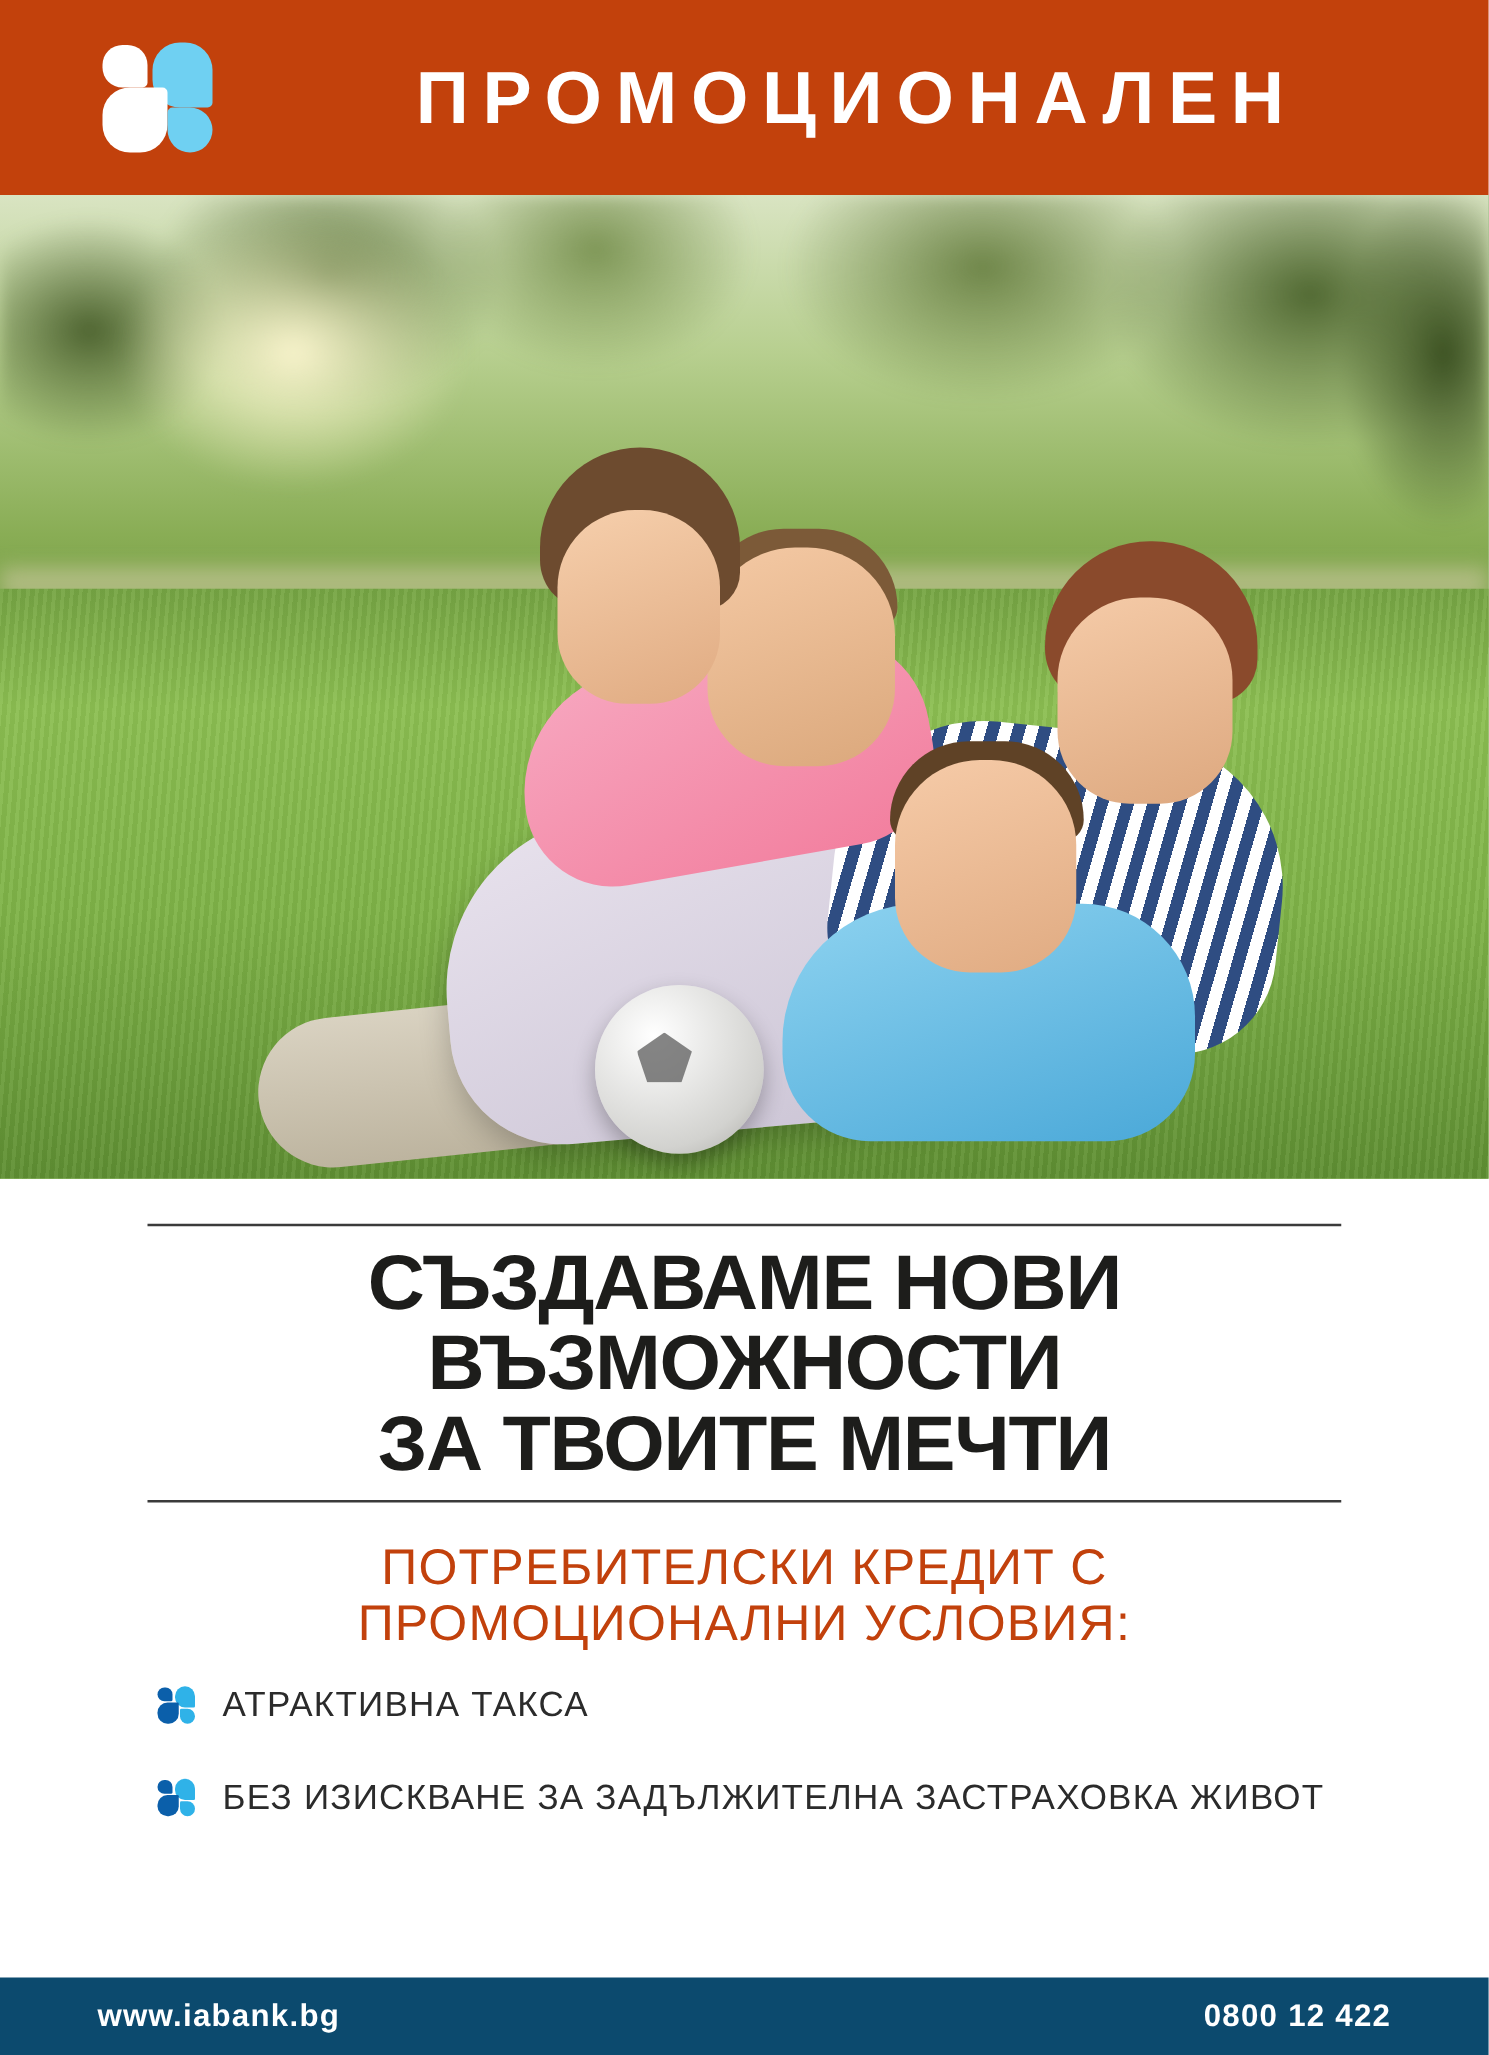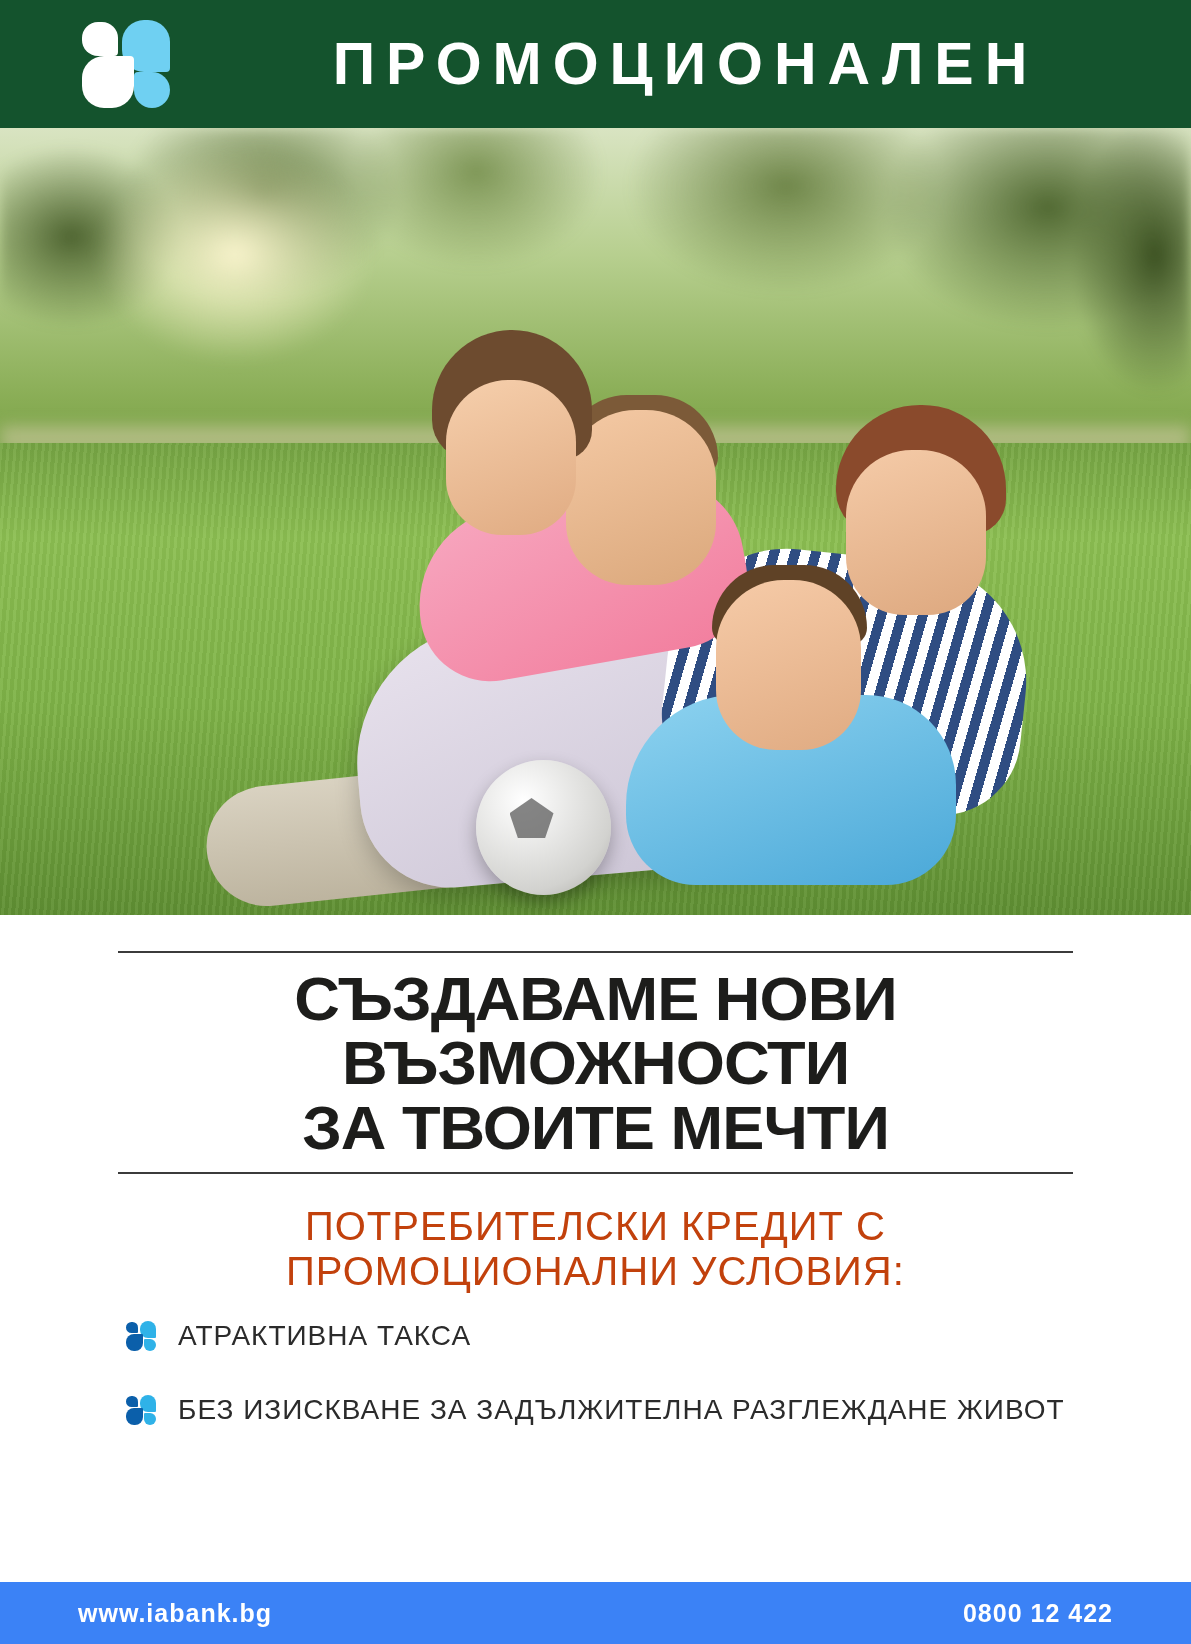--- a/index.html
+++ b/index.html
@@ -14,22 +14,22 @@
     position: relative;
     width: 1191px;
     height: 1644px;
     background: #ffffff;
     display: flex;
     flex-direction: column;
   }
 
   
   .header {
-    background: #14532d;
-    height: 128px;
+    background: #c2410c;
+    height: 156px;
     display: flex;
     align-items: center;
     padding: 0 28px 0 78px;
     position: relative;
   }
   .logo {
     width: 96px;
     height: 96px;
     position: relative;
     flex: 0 0 96px;
@@ -257,21 +257,21 @@
   .bullet-icon .c { left:0; top:13px; width:17px; height:17px; background:#0b5faa; border-radius:8px 1px 8px 8px; }
   .bullet-icon .d { left:18px; top:18px; width:12px; height:12px; background:#2fb2e8; border-radius:1px 6px 6px 6px; }
   .bullet-text {
     font-size: 28px;
     color: #2b2b2b;
     letter-spacing: 1px;
   }
 
   
   .footer {
-    background: #3b82f6;
+    background: #0c4a6e;
     height: 62px;
     display: flex;
     align-items: center;
     justify-content: space-between;
     padding: 0 78px;
     color: #ffffff;
     font-weight: bold;
     font-size: 25px;
     letter-spacing: 1px;
   }
@@ -342,21 +342,21 @@
       </div>
 
 
       <div class="bullet">
         <span class="bullet-icon">
           <i class="a"></i>
             <i class="b"></i>
             <i class="c"></i>
             <i class="d"></i>
         </span>
-        <span class="bullet-text">БЕЗ ИЗИСКВАНЕ ЗА ЗАДЪЛЖИТЕЛНА РАЗГЛЕЖДАНЕ ЖИВОТ</span>
+        <span class="bullet-text">БЕЗ ИЗИСКВАНЕ ЗА ЗАДЪЛЖИТЕЛНА ЗАСТРАХОВКА ЖИВОТ</span>
       </div>
 
     </div>
   </div>
 
   <div class="footer">
     <span>www.iabank.bg</span>
     <span class="right">0800 12 422</span>
   </div>
 

